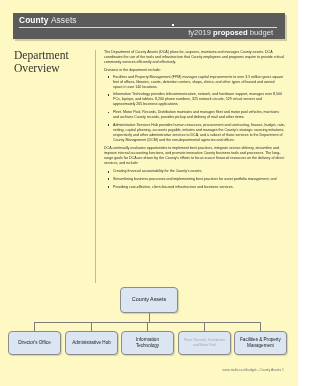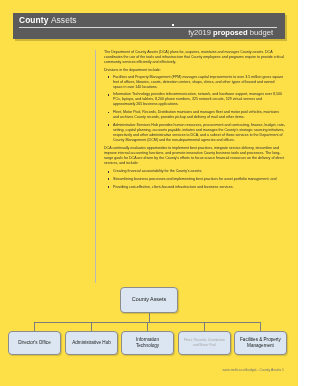--- a/index.html
+++ b/index.html
@@ -15,21 +15,21 @@
     font-family: "Liberation Sans", sans-serif;
     color: #231f20;
     position: relative;
   }
 
   .page {
     position: absolute;
     left: 0; top: 0;
     width: 298px;
     height: 386px;
-    background: #fde047;
+    background: #fef9c3;
   }
 
   
   .header-band {
     position: absolute;
     left: 13px;
     top: 13px;
     width: 272px;
     height: 26px;
     background: #5b5b5b;
@@ -208,20 +208,23 @@
     <div class="header-title">
       <span class="strong">County</span><span>&nbsp;</span><span class="light">Assets</span>
     </div>
     <div class="header-rule"></div>
     <div class="header-dot"></div>
     <div class="header-sub">
       <span>fy2019 </span><span class="bold">proposed</span><span> budget</span>
     </div>
   </div>
 
+  <div class="col-left">
+    <div class="dept-title">Department Overview</div>
+  </div>
 
   <div class="divider"></div>
 
   <div class="col-right">
     <p>The Department of County Assets (DCA) plans for, acquires, maintains and manages County assets. DCA coordinates the use of the tools and infrastructure that County employees and programs require to provide critical community services efficiently and effectively.</p>
     <p class="lead-in">Divisions in the department include:</p>
     <ul class="bullets">
       <li>Facilities and Property Management (FPM) manages capital improvements to over 3.5 million gross square feet of offices, libraries, courts, detention centers, shops, clinics, and other types of leased and owned space in over 140 locations.</li>
       <li>Information Technology provides telecommunication, network, and hardware support, manages over 8,500 PCs, laptops, and tablets, 8,200 phone numbers, 325 network circuits, 529 virtual servers and approximately 265 business applications.</li>
       <li>Fleet, Motor Pool, Records, Distribution maintains and manages fleet and motor pool vehicles, maintains and archives County records, provides pickup and delivery of mail and other items.</li>

